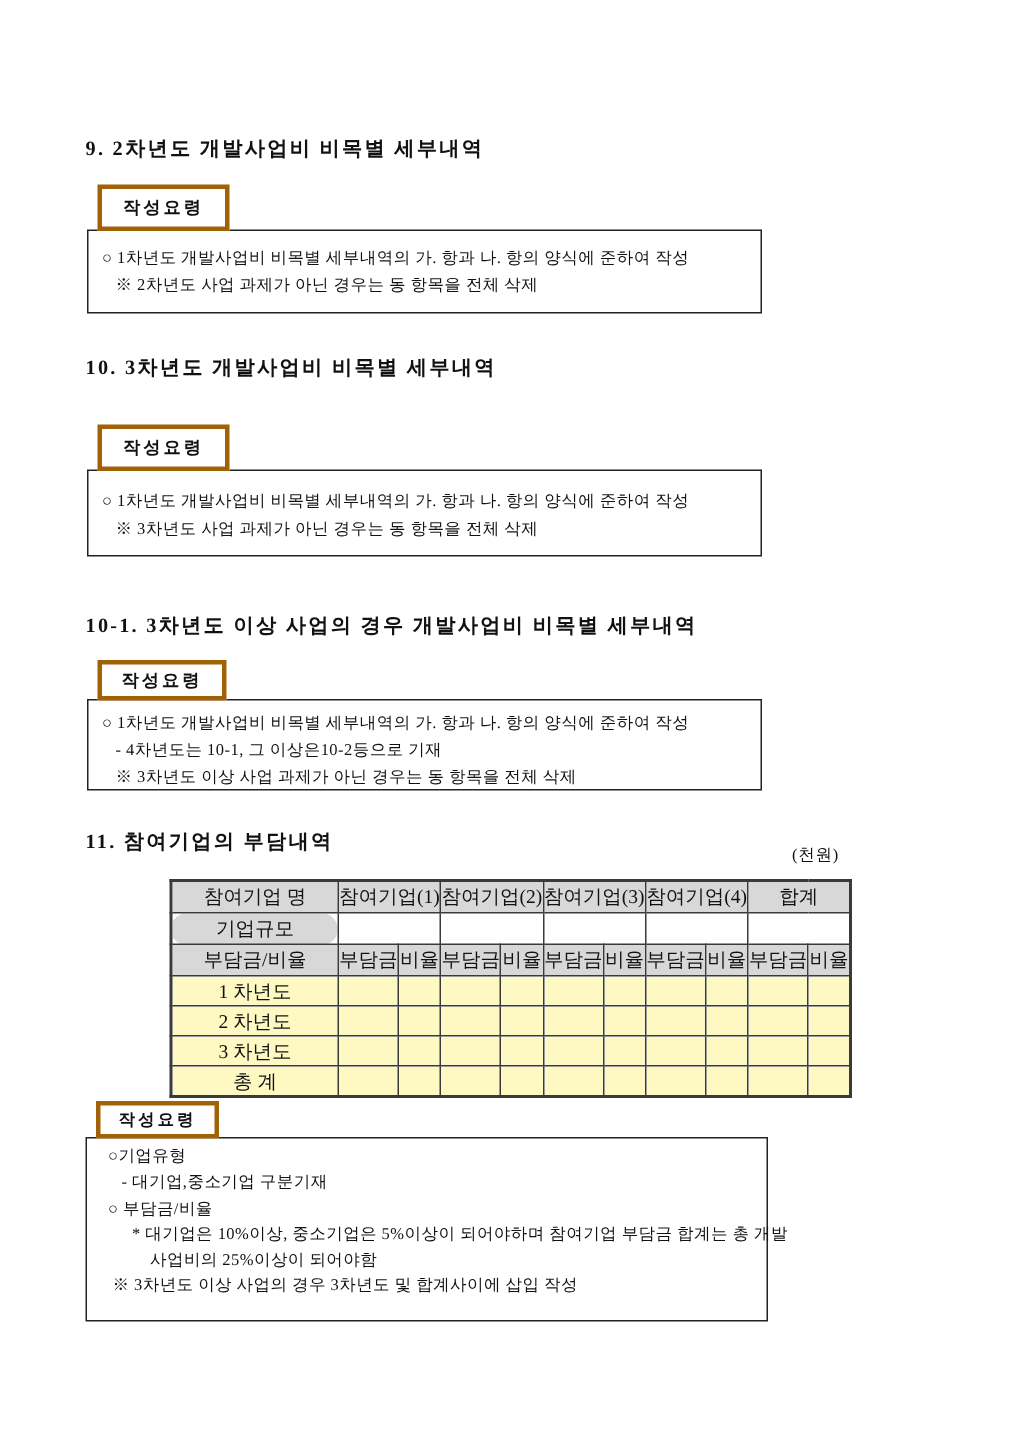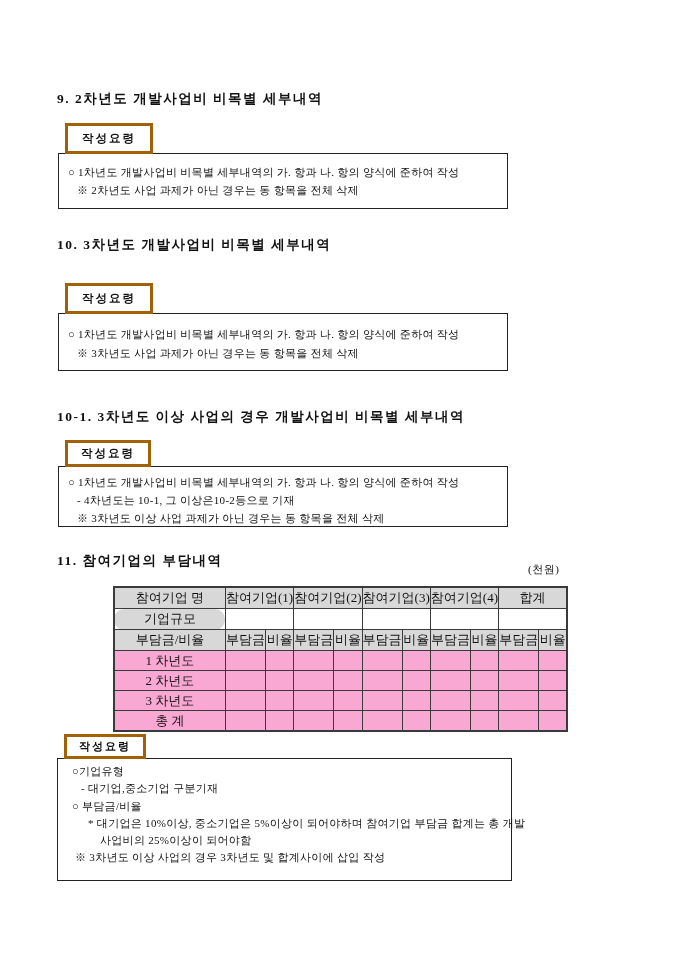--- a/index.html
+++ b/index.html
@@ -69,21 +69,21 @@
     border:1px solid #3a3a3a;
     text-align:center;
     vertical-align:middle;
     padding:0;
     overflow:hidden;
     white-space:nowrap;
   }
   tr.hrow td { background:#d8d8d8; height:20px; }
   tr.hrow2 td { background:#ffffff; height:20px;border-radius:10px; }
   tr.hrow2 td.lblcell { background:#d8d8d8; }
-  tr.drow td { background:#f9a8d4; height:19px; }
+  tr.drow td { background:#fef9c3; height:19px; }
 </style>
 </head>
 <body>
 
 <div class="page">
 
   <div class="section-title" style="left:57px; top:90px;">9. 2차년도 개발사업비 비목별 세부내역</div>
   <div class="guide" style="left:58px; top:123px; width:450px;">
     <div class="guide-tab">작성요령</div>
     <div class="guide-body" style="width:450px; height:56px; padding:9px 8px 0 9px; line-height:18px;">

